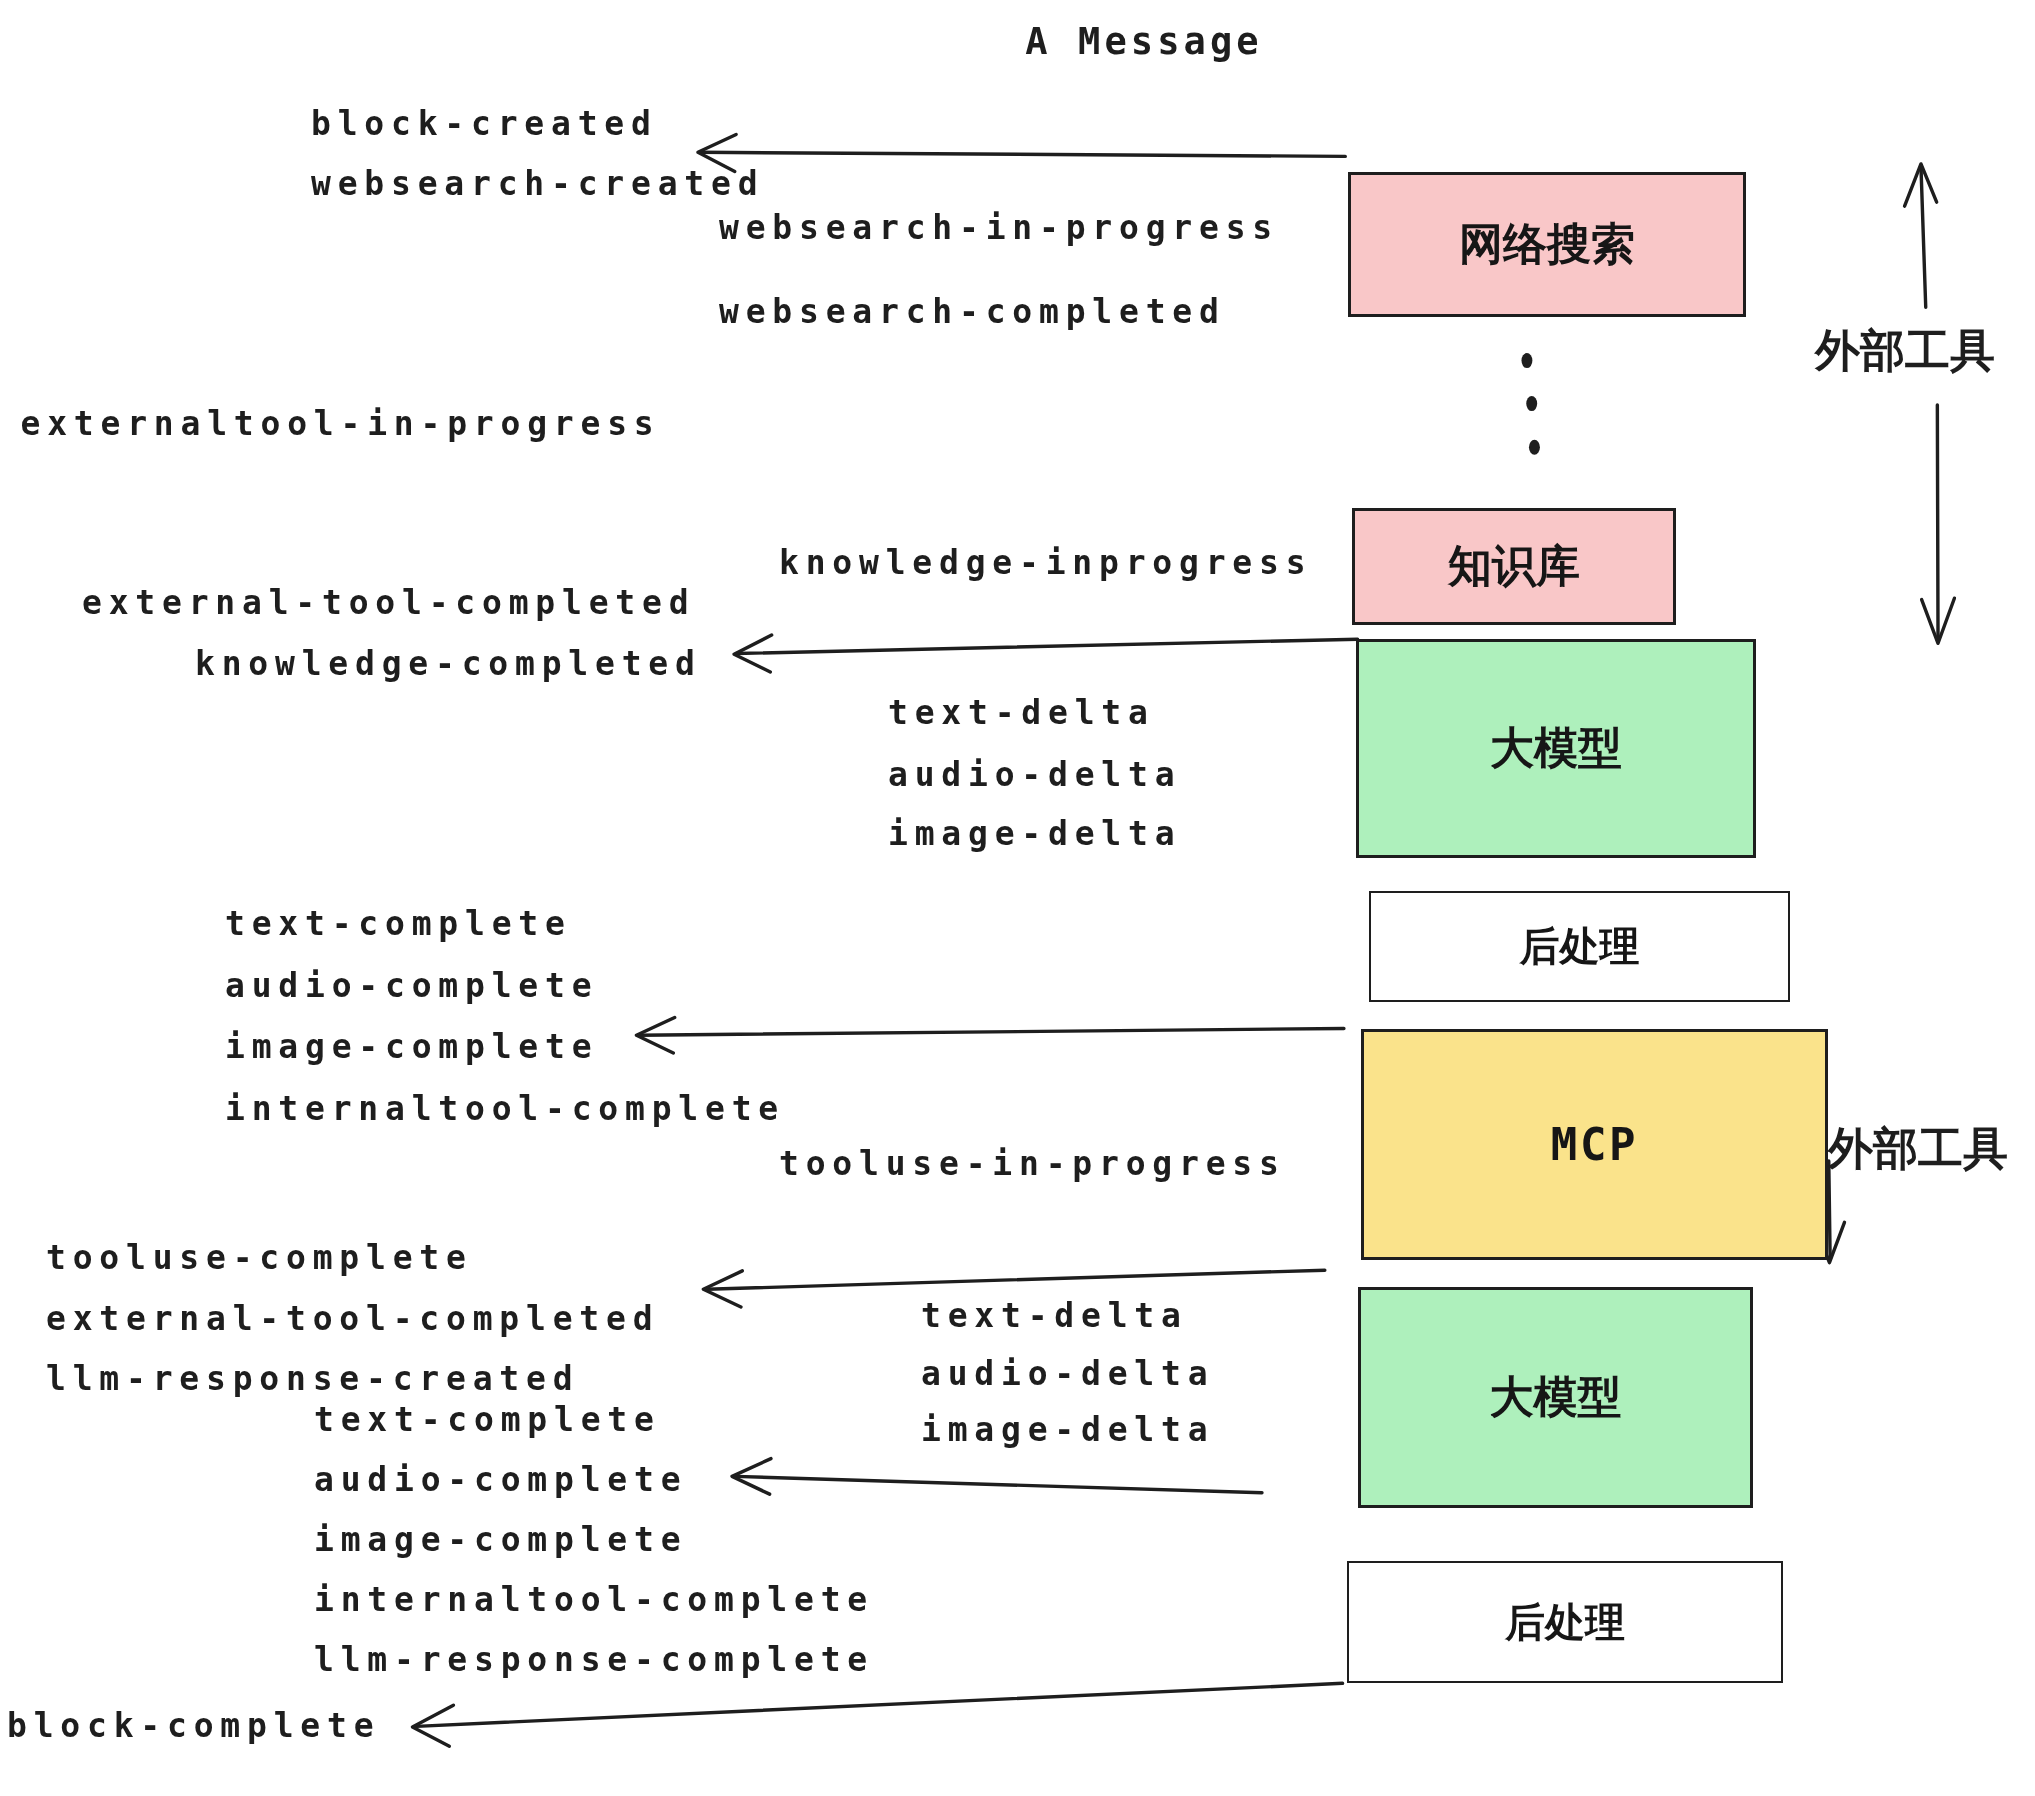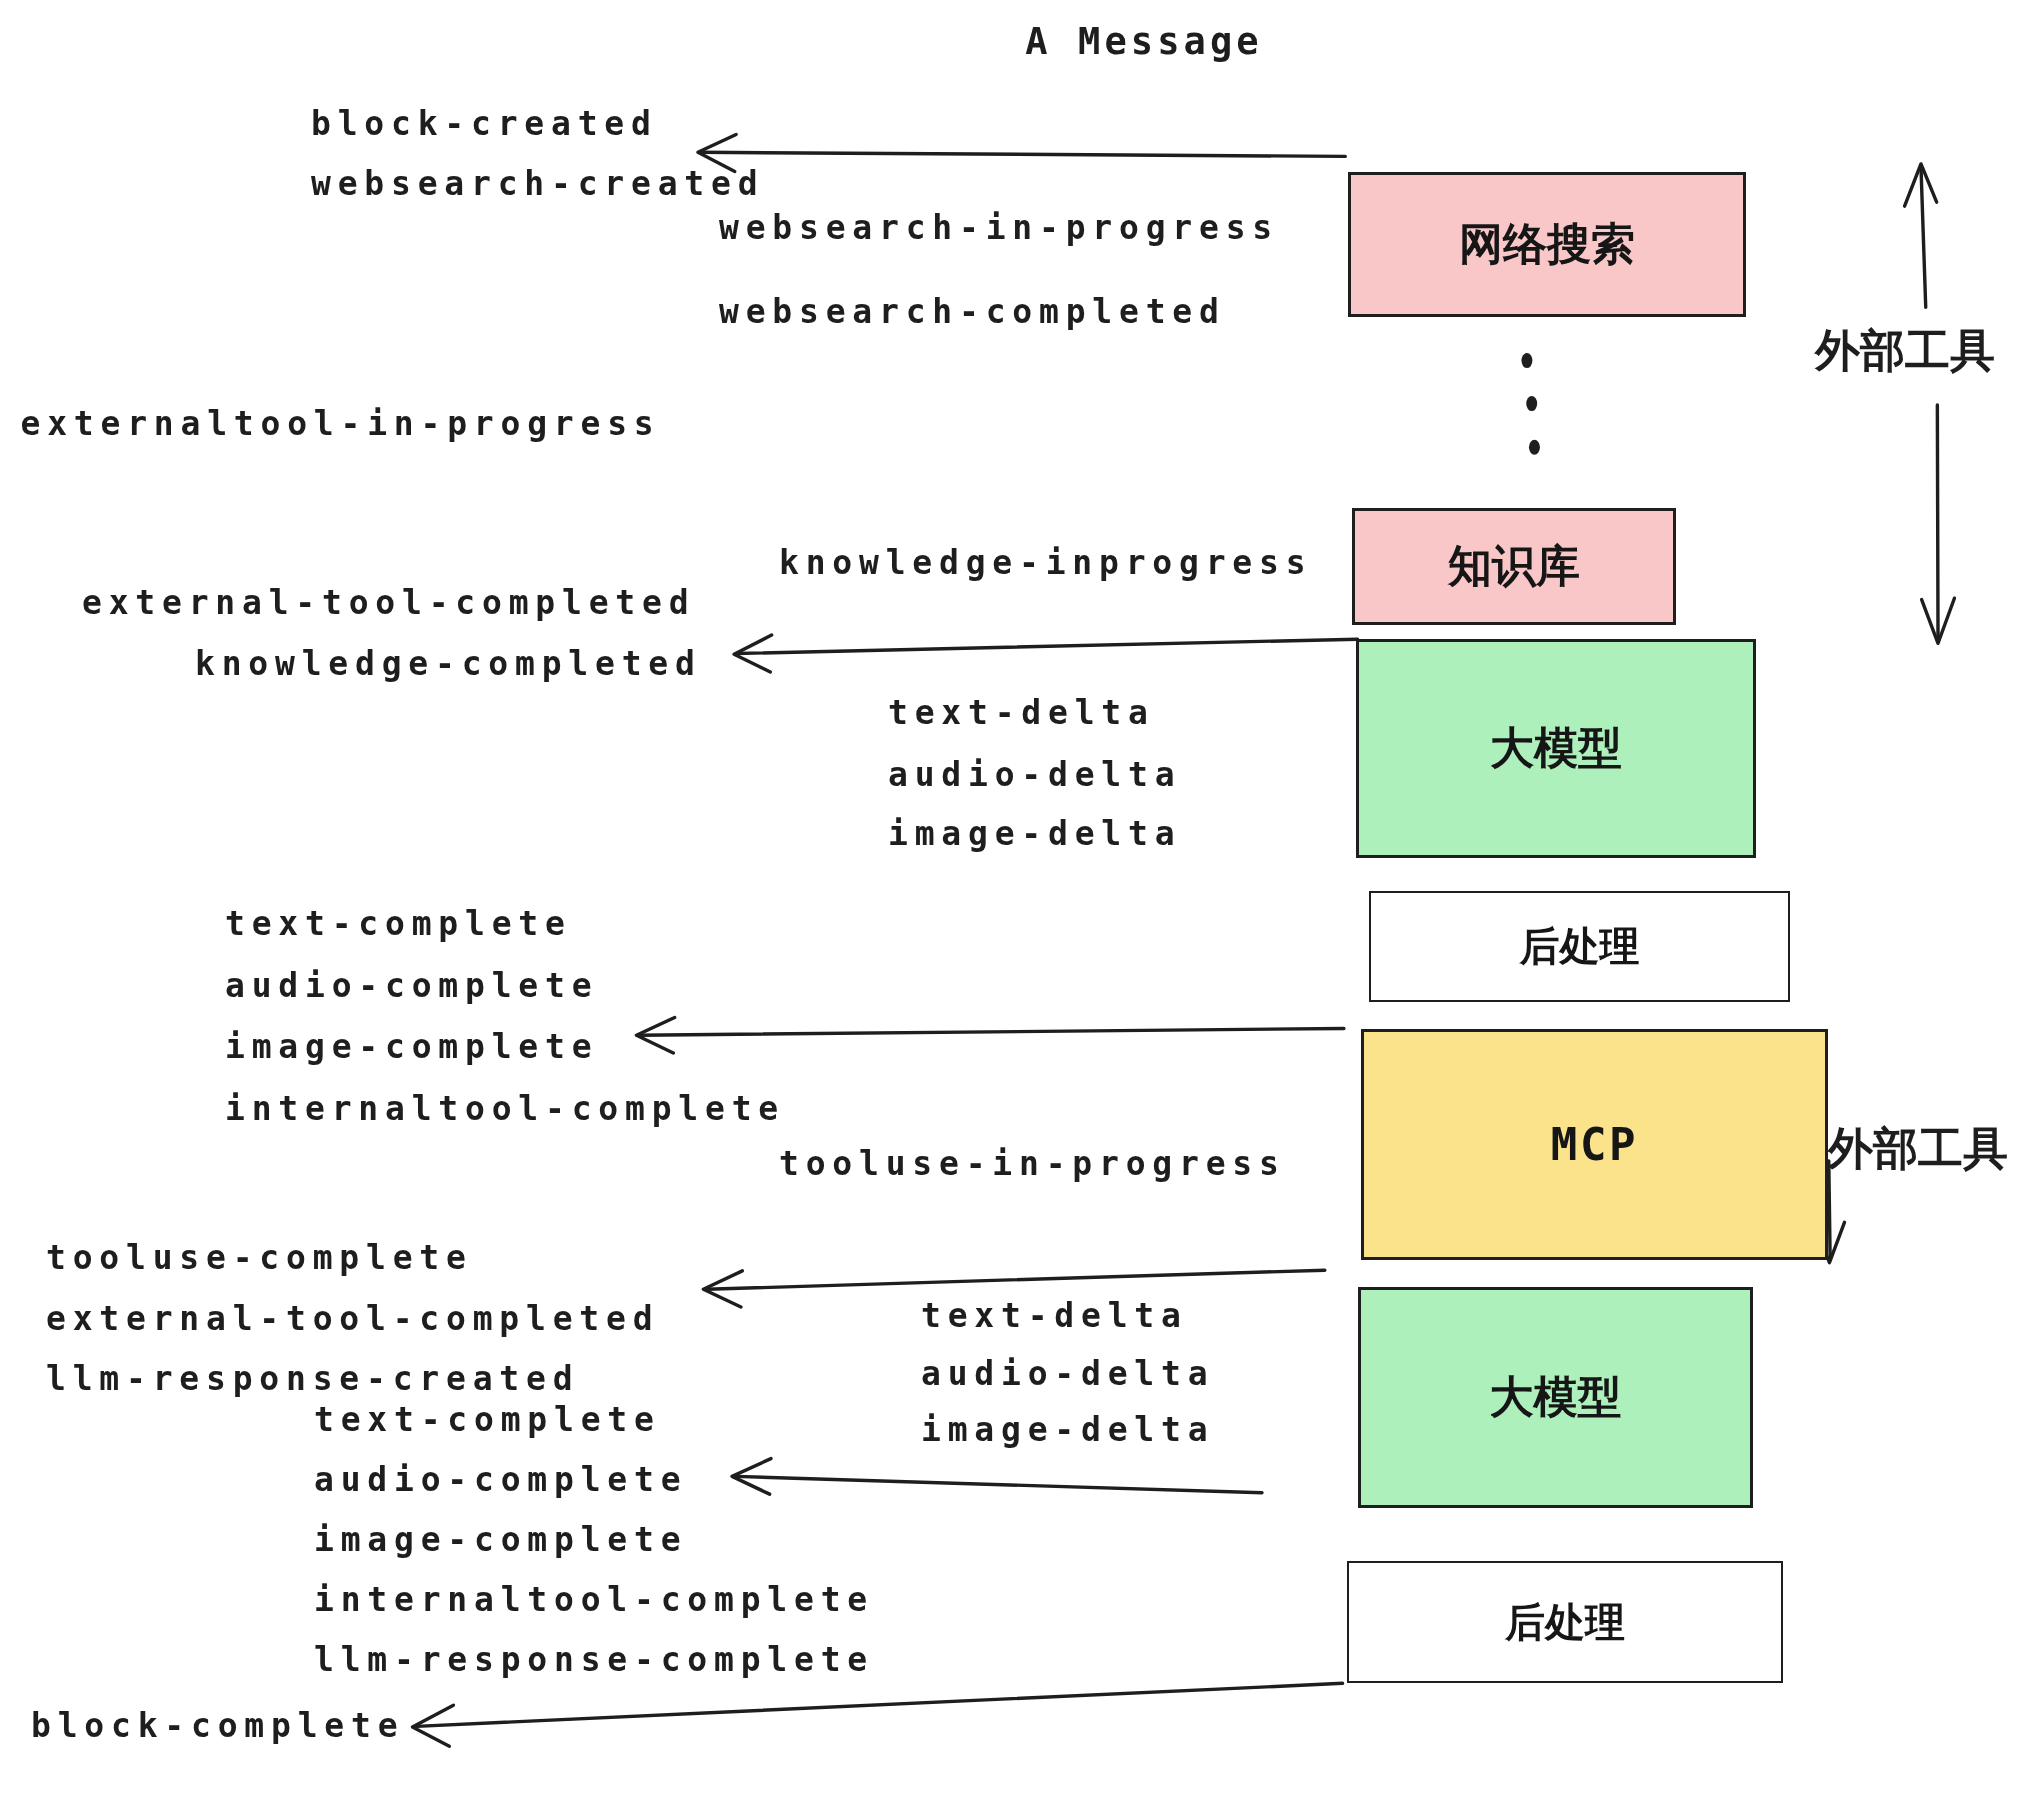--- a/index.html
+++ b/index.html
@@ -112,16 +112,16 @@
   <div class="evt" style="left:46px;top:1318px">external-tool-completed</div>
   <div class="evt" style="left:46px;top:1378px">llm-response-created</div>
   <div class="evt" style="left:921px;top:1315px">text-delta</div>
   <div class="evt" style="left:921px;top:1373px">audio-delta</div>
   <div class="evt" style="left:921px;top:1429px">image-delta</div>
   <div class="evt" style="left:314px;top:1419px">text-complete</div>
   <div class="evt" style="left:314px;top:1479px">audio-complete</div>
   <div class="evt" style="left:314px;top:1539px">image-complete</div>
   <div class="evt" style="left:314px;top:1599px">internaltool-complete</div>
   <div class="evt" style="left:314px;top:1659px">llm-response-complete</div>
-  <div class="evt" style="left:31px;top:1725px">block-complete</div>
+  <div class="evt" style="left:7px;top:1725px">block-complete</div>
 
 </div>
 
 
 </body></html>

